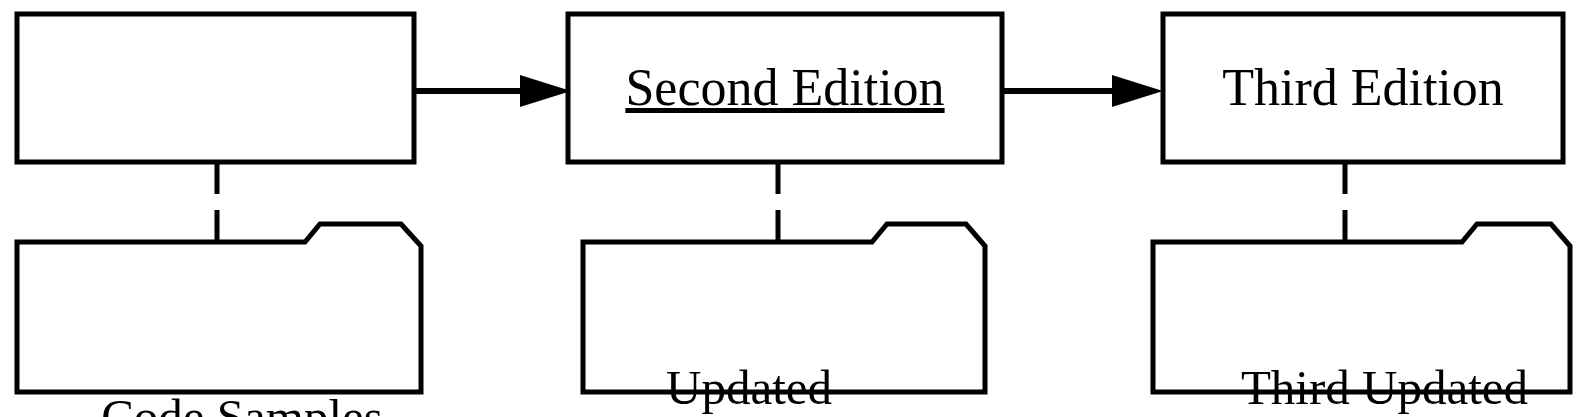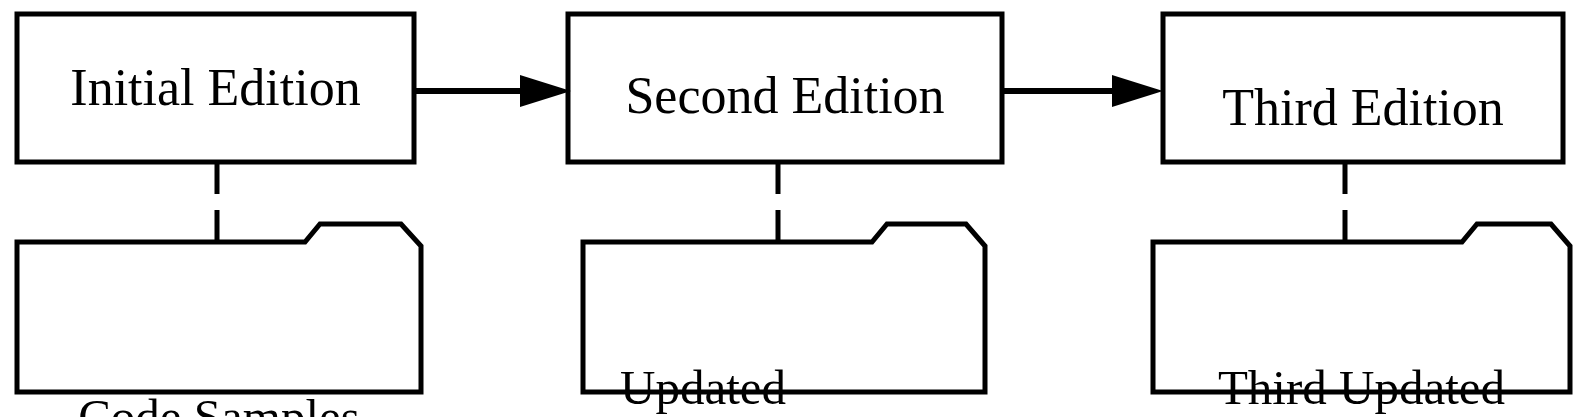--- a/index.html
+++ b/index.html
@@ -35,20 +35,21 @@
   .edition-label {
     font-size: 52px;
     text-align: center;
   }
   .folder-label {
     font-size: 49px;
   }
   .folder-label .line {
     display: block;
     line-height: 58px;
+    margin-left: 46px;
   }
   .align-center { text-align: center; }
   .align-left   { text-align: left; }
 </style>
 </head>
 <body>
 
 <div id="diagram-root">
 
   <svg id="diagram-svg" viewBox="0 0 1592 417" xmlns="http://www.w3.org/2000/svg">
@@ -71,25 +72,24 @@
 
     <line x1="1345" y1="162" x2="1345" y2="242" stroke="#000000" stroke-width="5" stroke-dasharray="32 16"></line>
 
     <path d="M 17,242 L 305,242 L 320,224 L 401,224 L 421,246 L 421,392 L 17,392 Z" fill="#ffffff" stroke="#000000" stroke-width="5" stroke-linejoin="miter"></path>
 
     <path d="M 583,242 L 872,242 L 887,224 L 966,224 L 985,246 L 985,392 L 583,392 Z" fill="#ffffff" stroke="#000000" stroke-width="5" stroke-linejoin="miter"></path>
 
     <path d="M 1153,242 L 1462,242 L 1477,224 L 1551,224 L 1570,246 L 1570,392 L 1153,392 Z" fill="#ffffff" stroke="#000000" stroke-width="5" stroke-linejoin="miter"></path>
   </svg>
 
-  <div class="node-text edition-label align-center" style="left:17px; top:62px; width:397px;">Initial Edition</div>
 
-  <div class="node-text edition-label align-center" style="left:568px; top:70px; width:434px;">Second Edition</div>
+  <div class="node-text edition-label align-center" style="left:568px; top:62px; width:434px;text-decoration:underline;">Second Edition</div>
 
-  <div class="node-text edition-label align-center" style="left:1163px; top:62px; width:400px;margin-top:20px;">Third Edition</div>
+  <div class="node-text edition-label align-center" style="left:1163px; top:62px; width:400px;">Third Edition</div>
 
   <div class="node-text folder-label align-center" style="left:17px; top:290px; width:404px;">
     <span class="line">Code Samples</span>
   </div>
 
   <div class="node-text folder-label align-left" style="left:620px; top:261px; width:360px;">
     <span class="line">Updated</span>
     
   </div>
 

